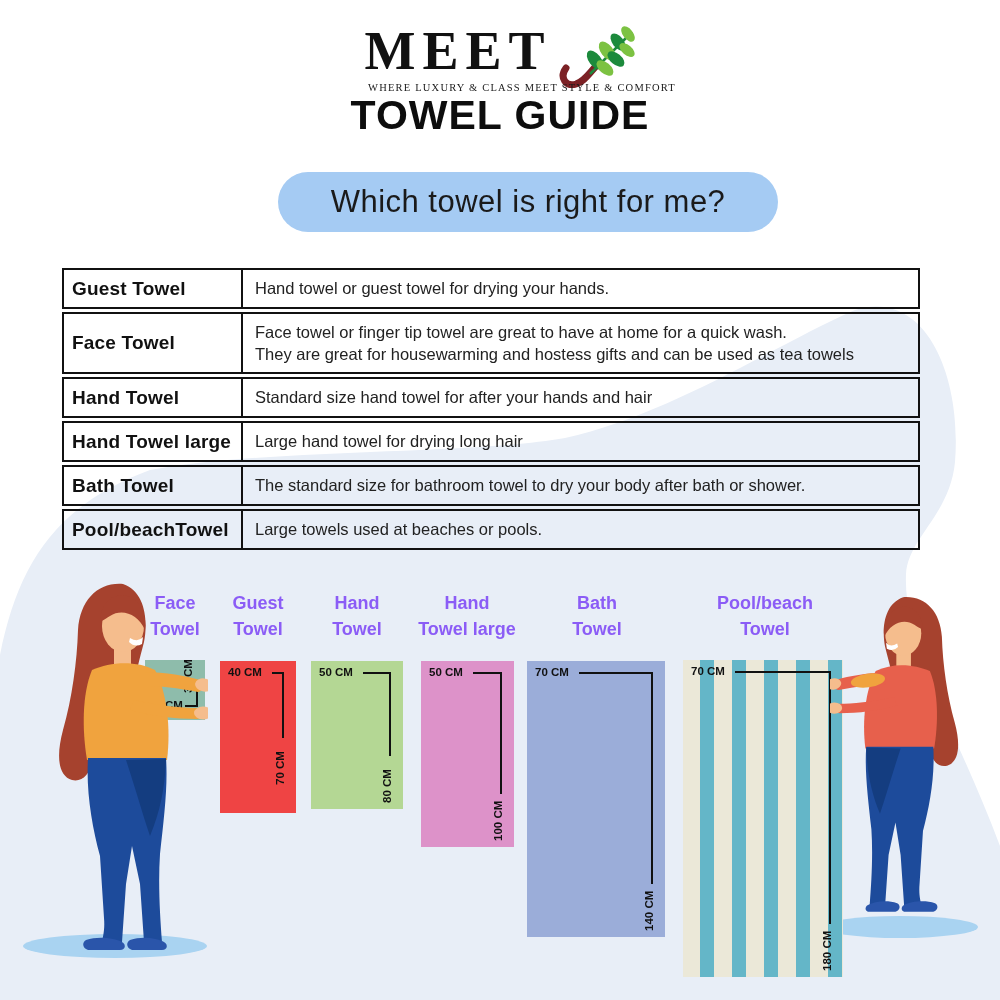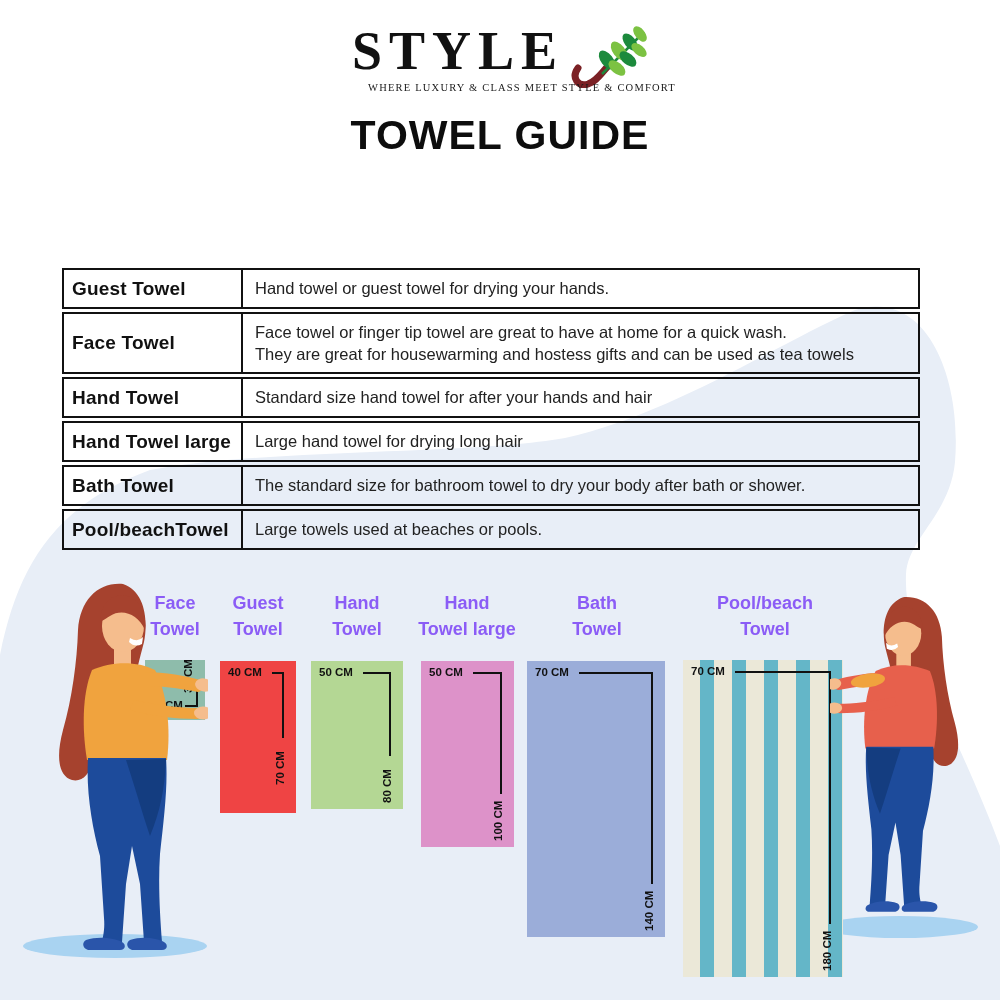--- a/index.html
+++ b/index.html
@@ -8,21 +8,21 @@
   svg.bg{position:absolute;left:0;top:0;width:1000px;height:1000px;}
 
   
   .logo-row{position:absolute;left:0;top:24px;width:1000px;text-align:center;}
   .logo-inner{display:inline-flex;align-items:flex-start;}
   .brand-name{font-family:"Liberation Serif",serif;font-size:54px;font-weight:700;
               letter-spacing:7px;line-height:1;color:#111;}
   .leaf{margin-left:6px;margin-top:2px;}
   .tagline{position:absolute;left:0;top:82px;width:1000px;text-align:center;
            font-family:"Liberation Serif",serif;font-size:10.5px;letter-spacing:1.2px;color:#1a1a1a;margin-left:22px;}
-  .page-title{position:absolute;left:0;top:112px;width:1000px;text-align:center;
+  .page-title{position:absolute;left:0;top:92px;width:1000px;text-align:center;
               font-size:41px;font-weight:800;letter-spacing:1px;color:#0d0d0d;}
   .pill{position:absolute;left:278px;top:172px;width:500px;height:60px;border-radius:30px;
         background:#a5cbf3;display:flex;align-items:center;justify-content:center;
         font-size:31px;font-weight:400;letter-spacing:.5px;color:#1a1a1a;}
 
   
   .towel-table{position:absolute;left:62px;top:268px;width:858px;display:flex;
                flex-direction:column;gap:3px;}
   .t-row{display:flex;border:2px solid #111;min-height:37px;}
   .t-row.tall{min-height:58px;}
@@ -47,38 +47,39 @@
   <svg class="bg" viewBox="0 0 1000 1000">
     <path d="M0,1000 L0,655 C18,565 55,505 150,470 C270,448 470,455 565,438
              C670,415 775,345 855,310 C925,288 962,375 955,462
              C950,515 908,538 906,574 C903,648 958,733 1000,846 L1000,1000 Z" fill="#e8eef7"></path>
     <ellipse cx="115" cy="946" rx="92" ry="12" fill="#a9d3f1"></ellipse>
     <ellipse cx="900" cy="927" rx="78" ry="11" fill="#a9d3f1"></ellipse>
   </svg>
 
   <div class="logo-row">
     <span class="logo-inner">
-      <span class="brand-name">STYLE</span>
+      <span class="brand-name">MEET</span>
       <span class="leaf">
         <svg width="78" height="62" viewBox="0 0 78 62">
           <path d="M8,42 C1,52 8,61 18,58 C27,55 31,47 40,38" fill="none" stroke="#7b2125" stroke-width="7" stroke-linecap="round"></path>
           <line x1="32" y1="48" x2="74" y2="6" stroke="#1c8a3c" stroke-width="2.5"></line>
           <ellipse cx="37" cy="34" rx="6" ry="11" fill="#1c8a3c" transform="rotate(-38 37 34)"></ellipse>
           <ellipse cx="49" cy="25" rx="6" ry="11" fill="#7cc242" transform="rotate(-38 49 25)"></ellipse>
           <ellipse cx="60" cy="16" rx="5.5" ry="10" fill="#1c8a3c" transform="rotate(-38 60 16)"></ellipse>
           <ellipse cx="70" cy="8" rx="5" ry="9" fill="#7cc242" transform="rotate(-38 70 8)"></ellipse>
           <ellipse cx="47" cy="42" rx="5.5" ry="10" fill="#7cc242" transform="rotate(-50 47 42)"></ellipse>
           <ellipse cx="58" cy="33" rx="5.5" ry="10" fill="#1c8a3c" transform="rotate(-50 58 33)"></ellipse>
           <ellipse cx="69" cy="24" rx="5" ry="9" fill="#7cc242" transform="rotate(-50 69 24)"></ellipse>
         </svg>
       </span>
     </span>
   </div>
   <div class="tagline">WHERE LUXURY &amp; CLASS MEET STYLE &amp; COMFORT</div>
   <div class="page-title">TOWEL GUIDE</div>
+  <div class="pill">Which towel is right for me?</div>
 
   <div class="towel-table" id="towelTable">
       <div class="t-row">
         <div class="t-label">Guest Towel</div>
         <div class="t-desc">
           <span>Hand towel or guest towel for drying your hands.</span>
         </div>
       </div>
       <div class="t-row tall">
         <div class="t-label">Face Towel</div>

